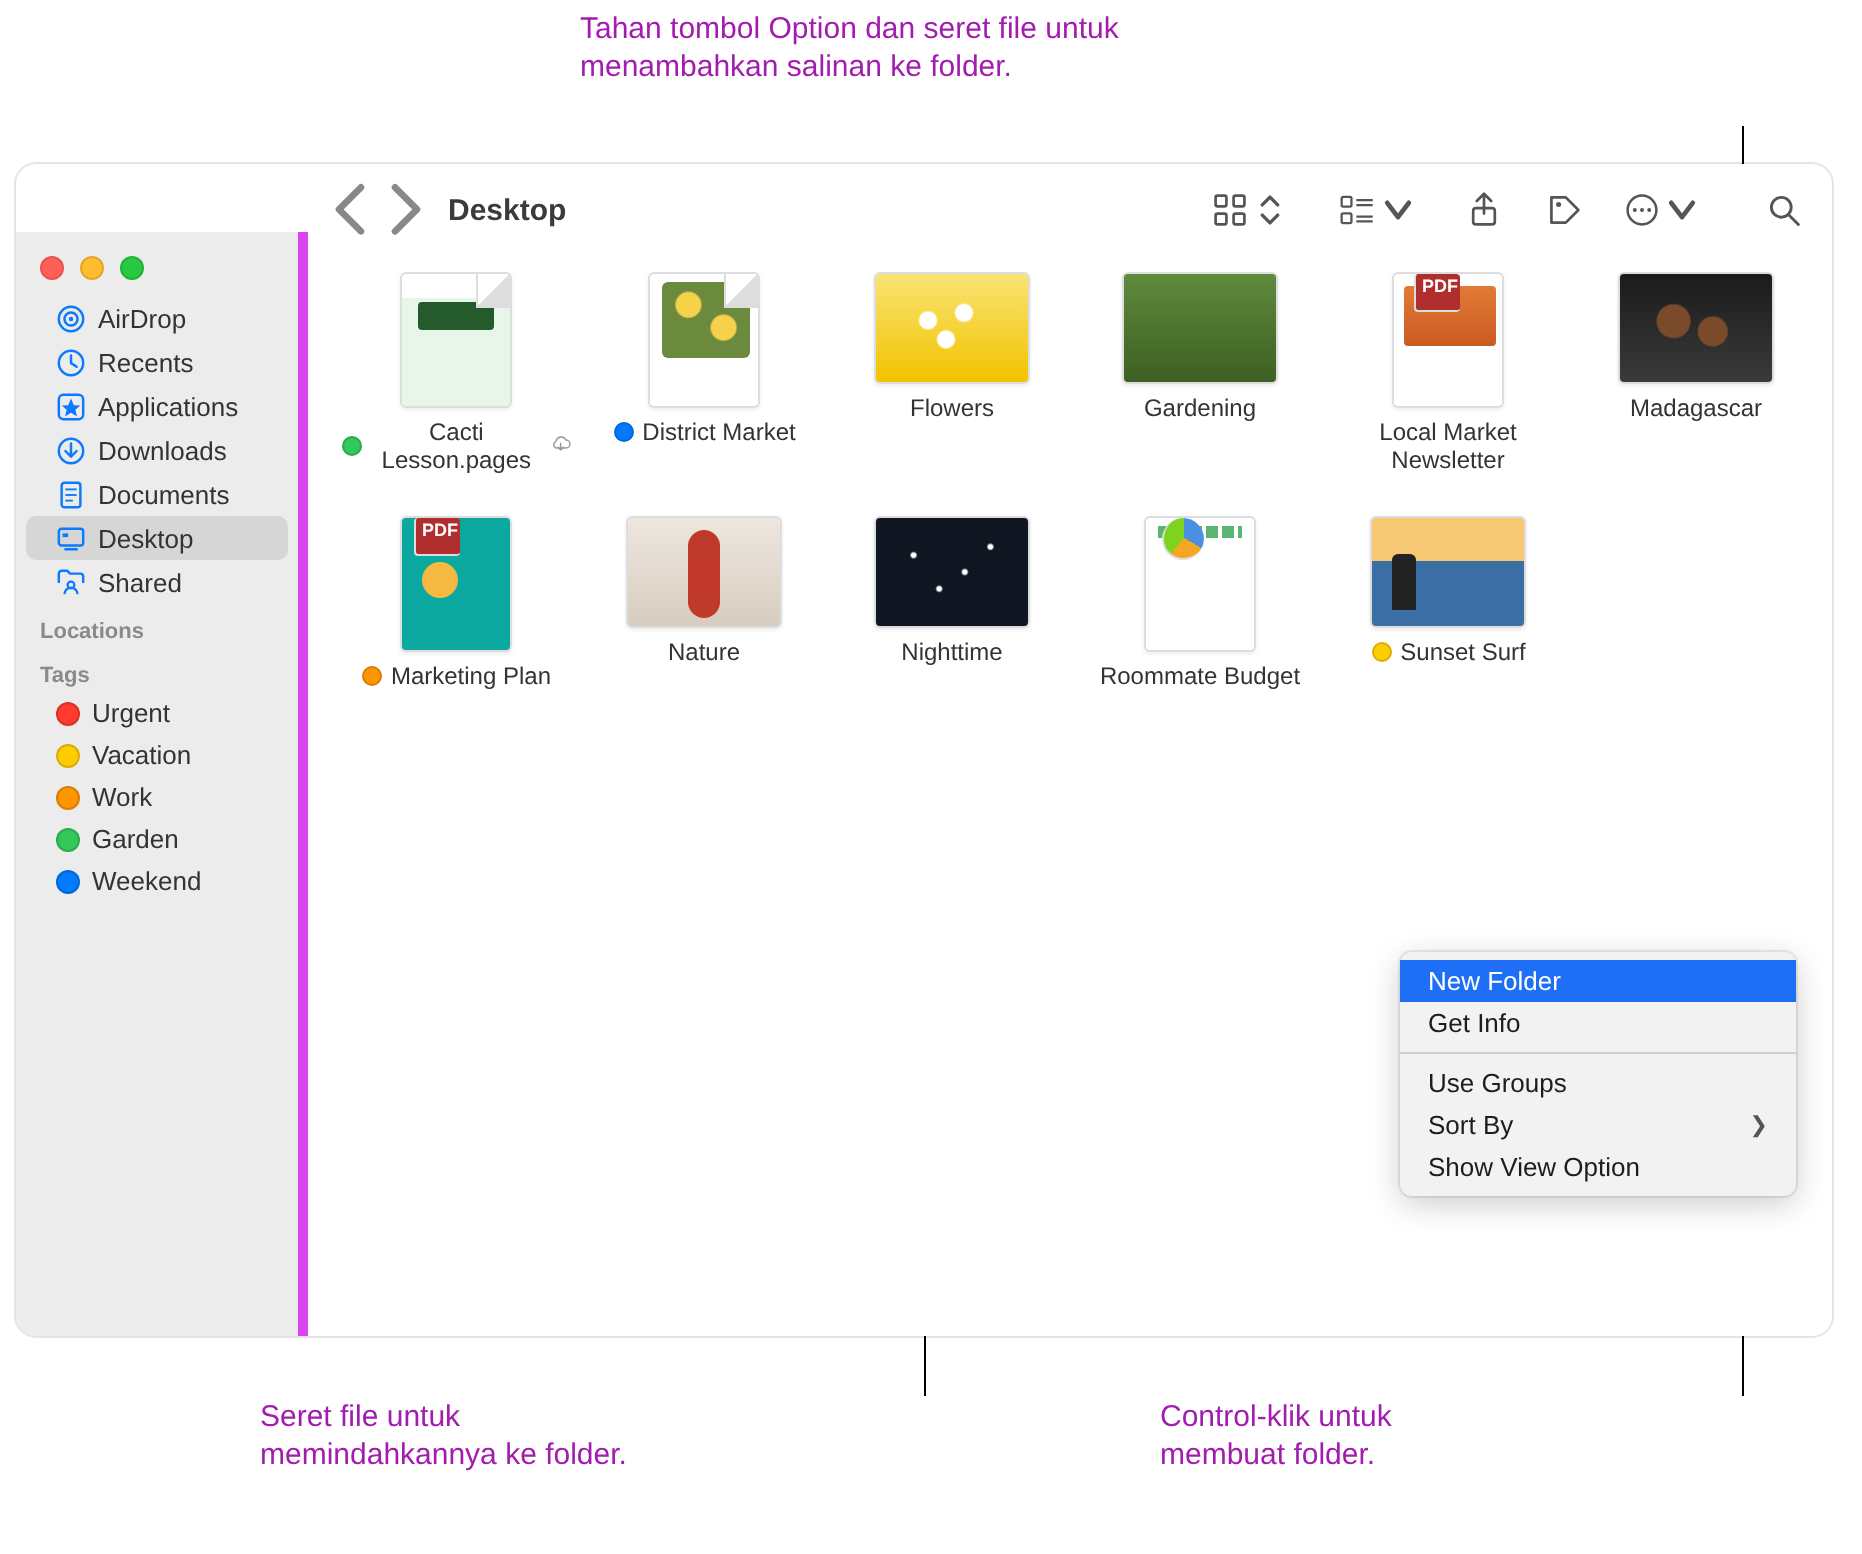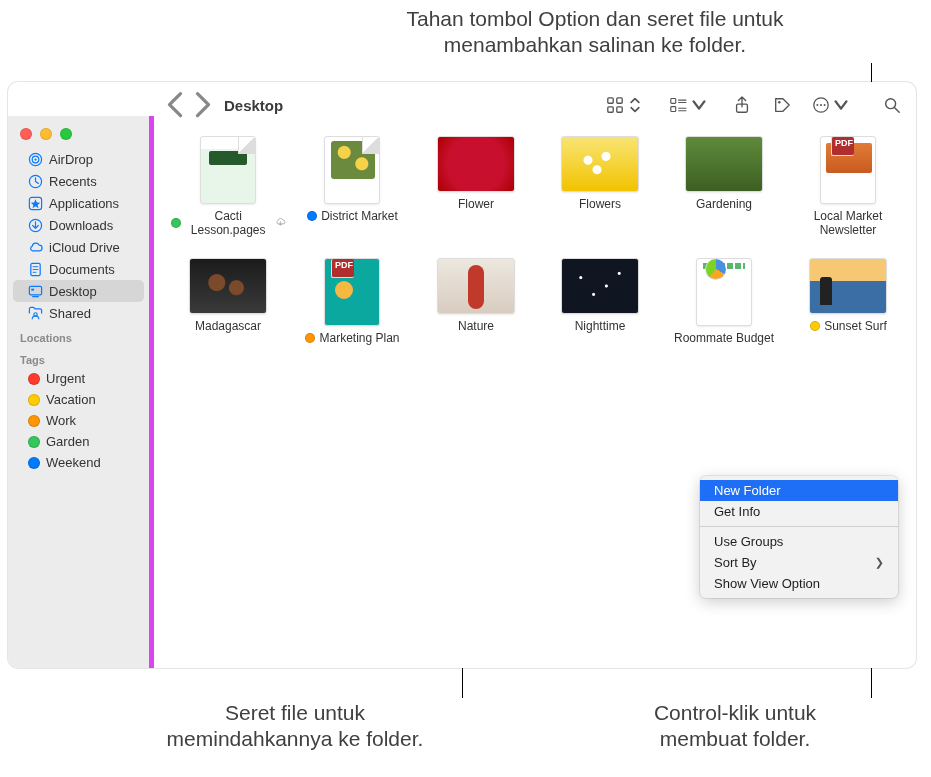--- a/index.html
+++ b/index.html
@@ -7,24 +7,24 @@
   font-family: -apple-system, "Helvetica Neue", Helvetica, Arial, sans-serif;
   font-size: 13px;
   color: #1d1d1f;
   background: #fff;
   width: 931px;
   height: 777px;
   position: relative;
 }
 .annotation {
   position: absolute;
-  font-size: 21px;
+  font-size: 15px;
   line-height: 1.25;
-  color: #404040;
-  text-align: center;
+  color: #a21caf;
+  text-align: left;
 }
 .anno-line {
   position: absolute;
   background: #000;
 }
 .finder-window {
   position: absolute;
   top: 82px;
   left: 8px;
   width: 908px;
@@ -292,28 +292,20 @@
               <use href="#i-downloads"></use>
             </svg>
           </span>
           <span>Downloads</span>
         </div>
       </div>
     <div id="icloud-list">
         <div class="side-item">
           <span class="side-icon">
             <svg viewBox="0 0 16 16">
-              <use href="#i-icloud"></use>
-            </svg>
-          </span>
-          <span>iCloud Drive</span>
-        </div>
-        <div class="side-item">
-          <span class="side-icon">
-            <svg viewBox="0 0 16 16">
               <use href="#i-doc"></use>
             </svg>
           </span>
           <span>Documents</span>
         </div>
         <div class="side-item selected">
           <span class="side-icon">
             <svg viewBox="0 0 16 16">
               <use href="#i-desktop"></use>
             </svg>
@@ -438,26 +430,20 @@
             </div>
           </div>
           <div class="file">
             <div class="thumb district doc"></div>
             <div class="label-row">
               <span class="tag-dot" style="background: rgb(0, 122, 255);"></span>
               <span class="fname">District Market</span>
             </div>
           </div>
           <div class="file">
-            <div class="thumb flower-red"></div>
-            <div class="label-row">
-              <span class="fname">Flower</span>
-            </div>
-          </div>
-          <div class="file">
             <div class="thumb flowers"></div>
             <div class="label-row">
               <span class="fname">Flowers</span>
             </div>
           </div>
           <div class="file">
             <div class="thumb gardening"></div>
             <div class="label-row">
               <span class="fname">Gardening</span>
             </div>

